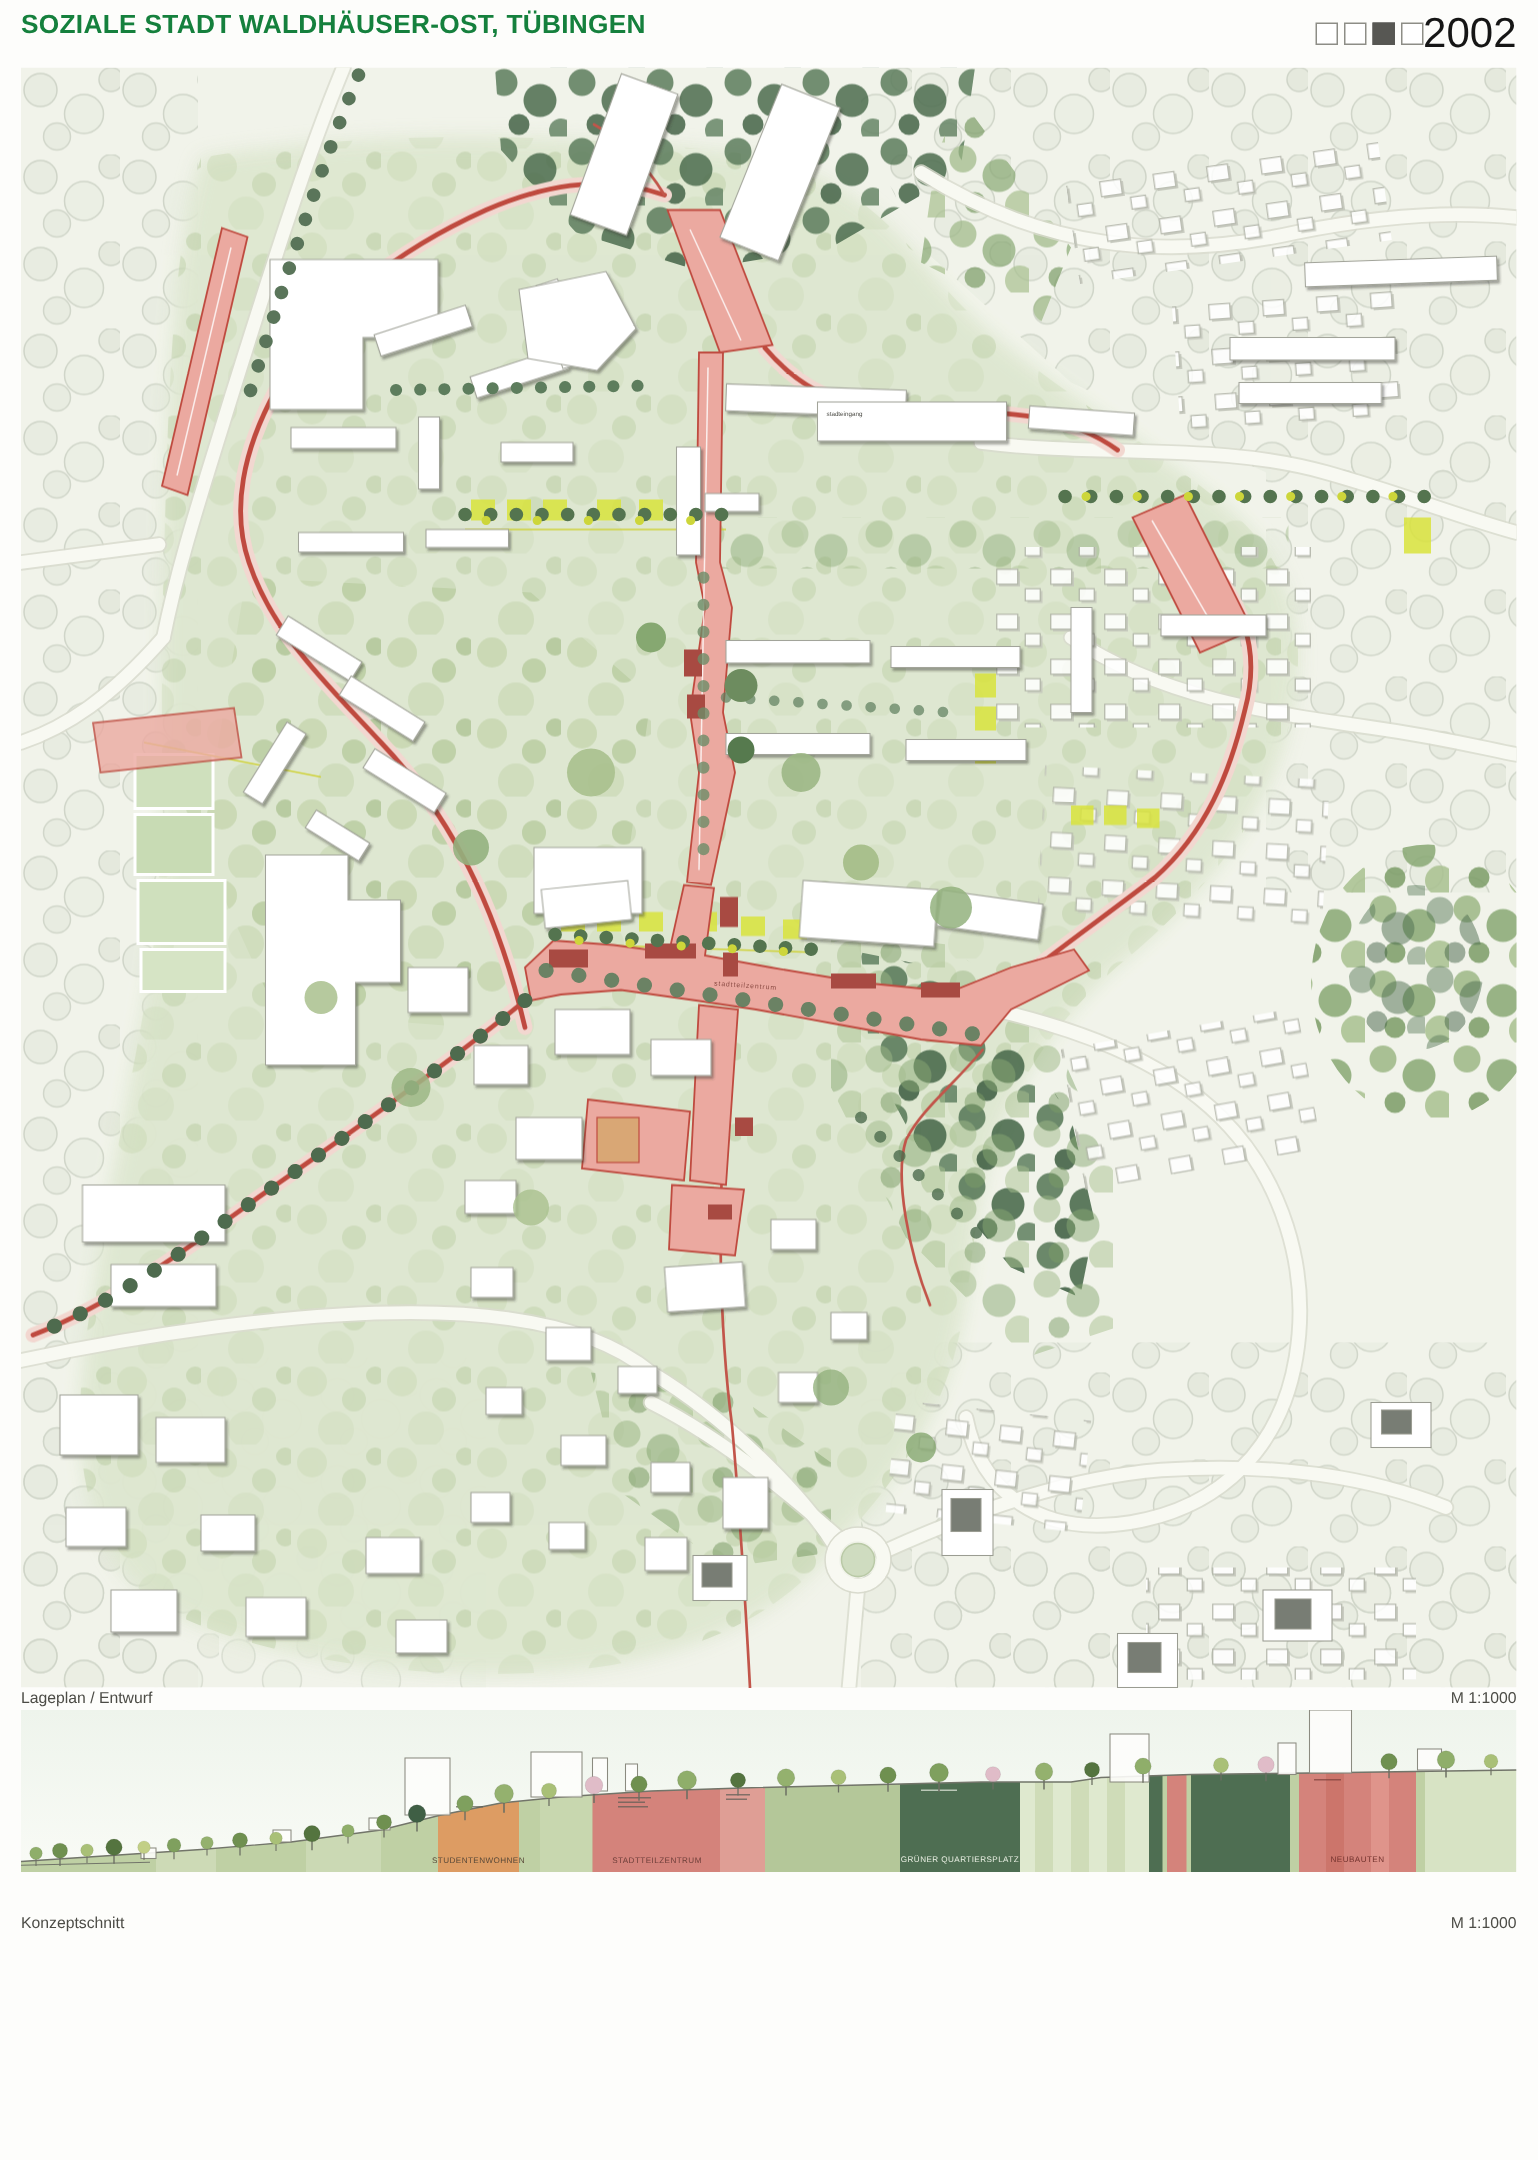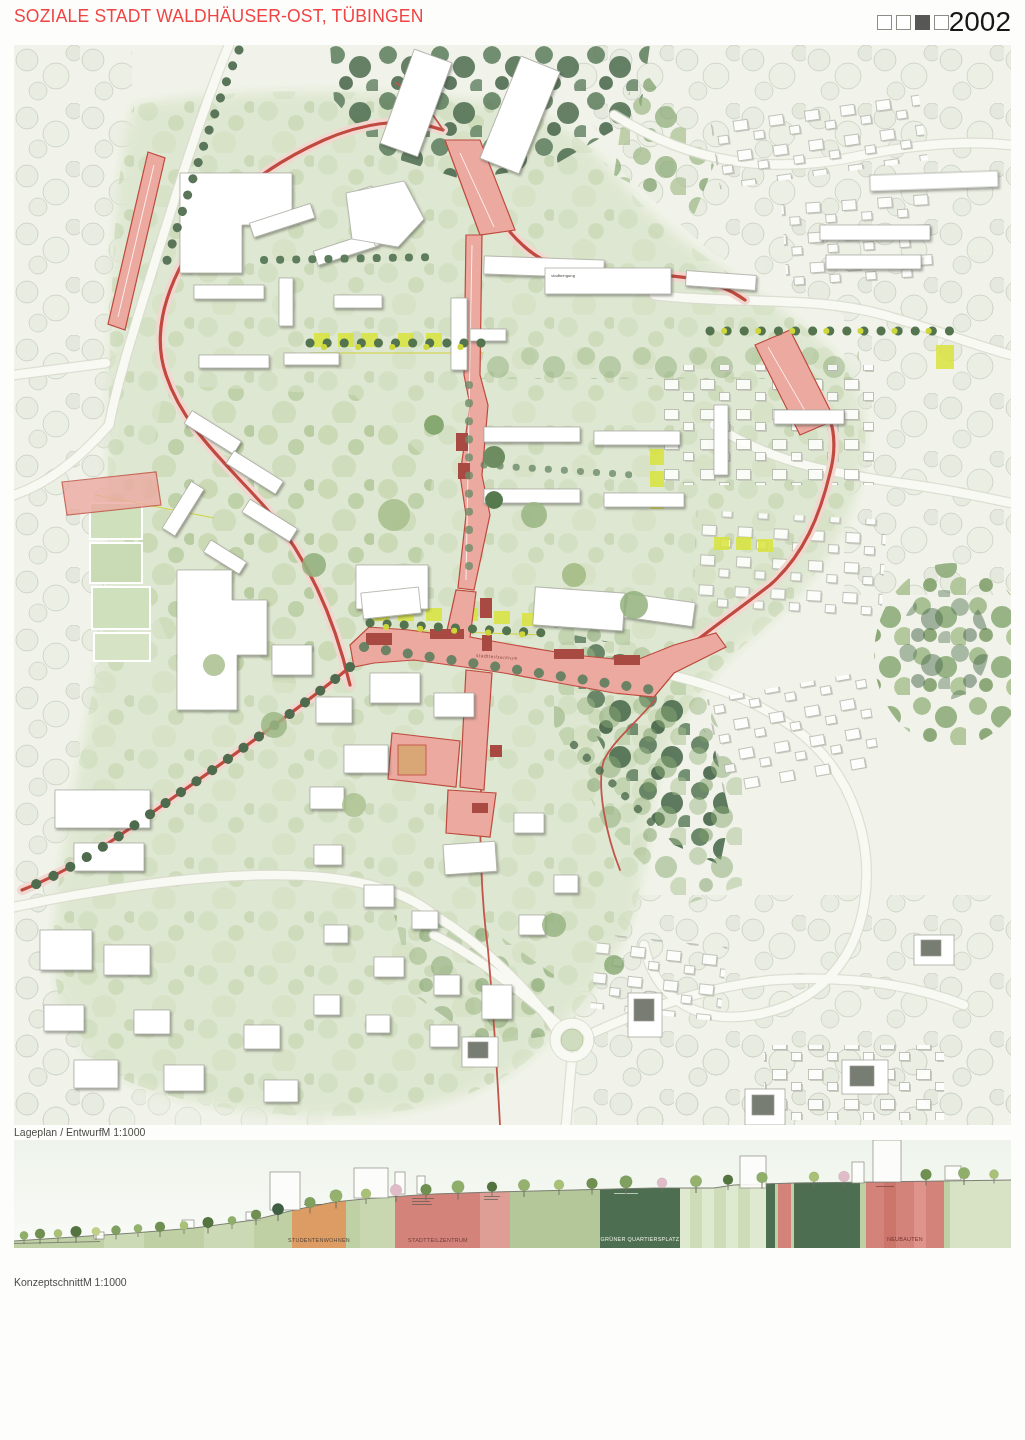--- a/index.html
+++ b/index.html
@@ -1,26 +1,26 @@
 <!DOCTYPE html>
 <html><head>
 <meta charset="utf-8">
 <style>
   html,body{margin:0;padding:0;background:#ffffff;}
   .sheet{position:relative;width:1025px;height:1440px;background:#fdfdfb;overflow:hidden;
          font-family:"Liberation Sans",sans-serif;}
   header{position:absolute;left:14px;top:6px;width:997px;height:38px;}
-  h1{margin:0;font-size:17.5px;font-weight:normal;color:#ef4444;letter-spacing:.2px;}
+  h1{margin:0;font-size:17.5px;font-weight:bold;color:#15803d;letter-spacing:.2px;}
   .corner{position:absolute;right:0;top:2px;display:flex;align-items:center;gap:0;}
   .boxes{display:flex;gap:4px;}
   .sq{width:13px;height:13px;border:1.6px solid #8d8d86;background:#ffffff;display:inline-block;}
   .sq.filled{background:#56565200;background:#575753;border-color:#575753;}
   .year{font-size:28px;color:#161616;line-height:1;}
   .map-wrap{position:absolute;left:14px;top:45px;width:997px;height:1080px;}
-  .cap{position:absolute;left:14px;width:997px;display:flex;
+  .cap{position:absolute;left:14px;width:997px;display:flex;justify-content:space-between;
        font-size:10.5px;color:#4c4c46;}
   .cap1{top:1126px;}
   .cap2{top:1250px;margin-top:26px;}
   .section-wrap{position:absolute;left:14px;top:1140px;width:997px;height:108px;}
   svg{display:block;}
   text{font-family:"Liberation Sans",sans-serif;}
 </style>
 </head>
 <body>
 

